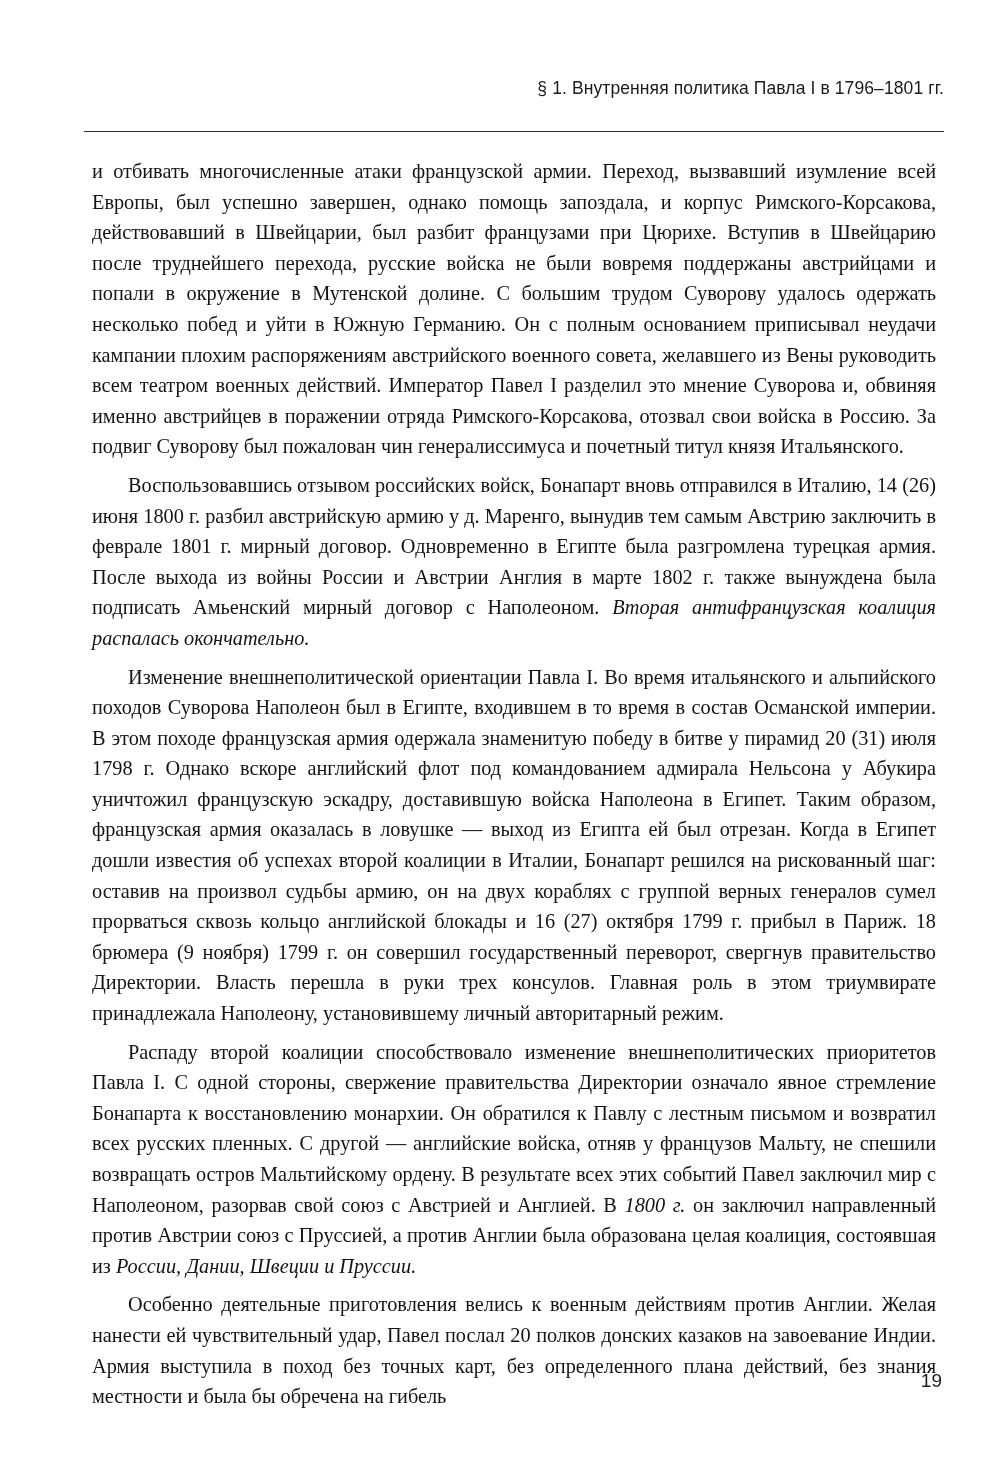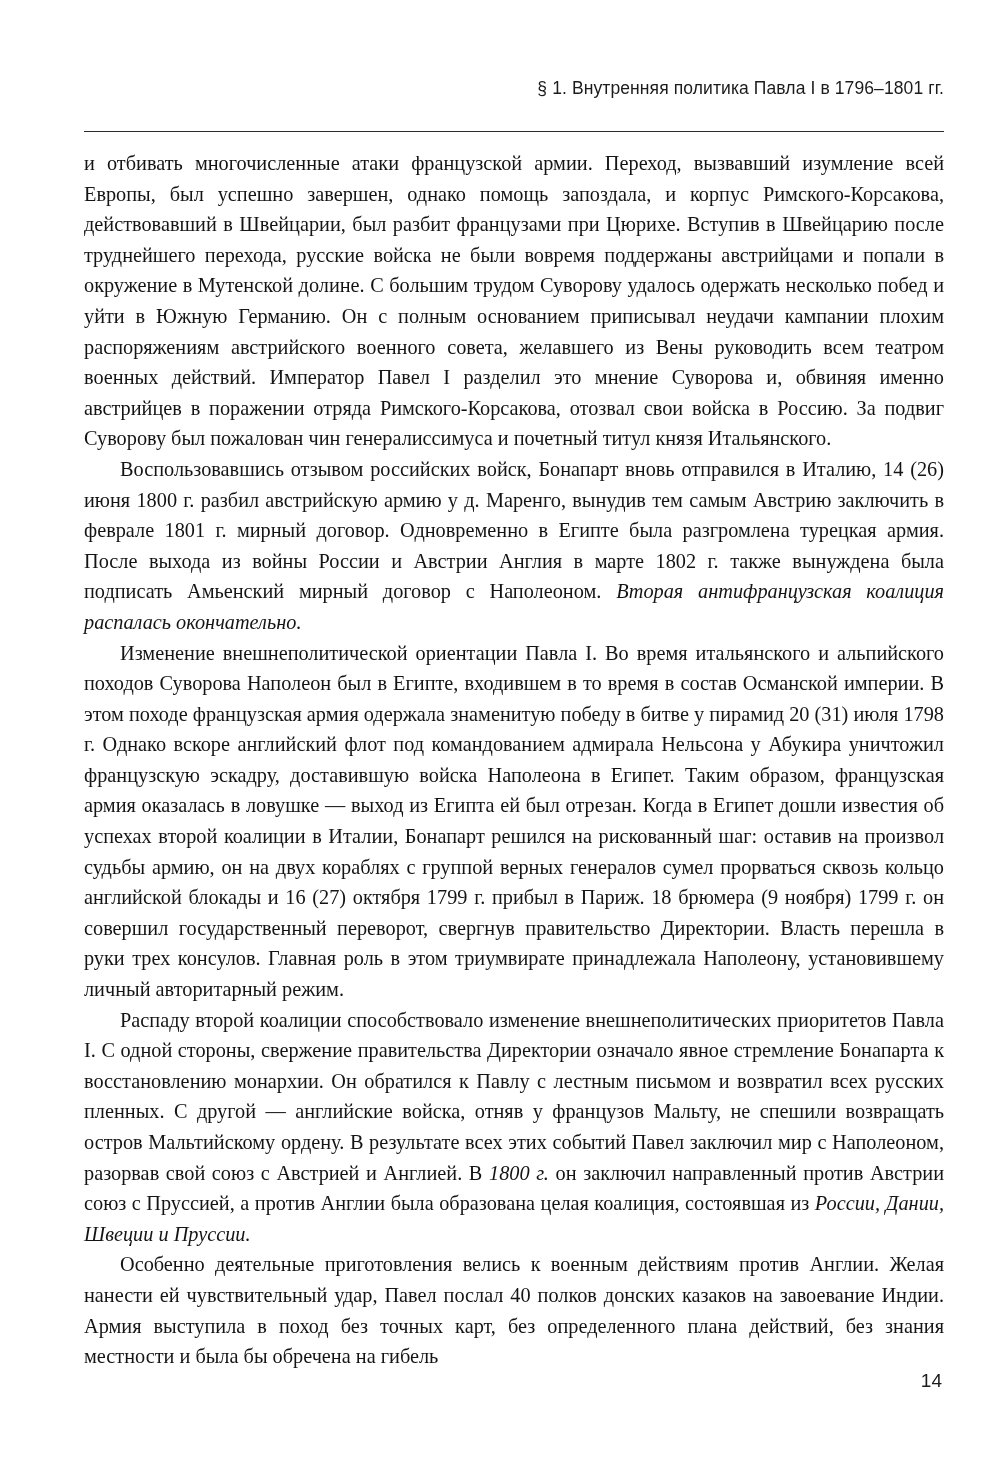--- a/index.html
+++ b/index.html
@@ -45,21 +45,21 @@
     border-top: 1.2px solid #2b2b2b;
     height: 0;
   }
   .content {
     position: absolute;
     left: 70px;
     top: 148px;
     width: 860px;
   }
   p {
-    margin: 0;
+    margin: 8px;
     font-size: 20.3px;
     line-height: 30.6px;
     text-align: justify;
     text-justify: inter-word;
     hyphens: manual;
     color: #141414;
   }
   p.indent {
     text-indent: 36px;
   }
@@ -95,19 +95,19 @@
   <div class="content">
 
     <p>и отбивать многочисленные атаки французской армии. Переход, вызвавший изумление всей Европы, был успешно завершен, однако помощь запоздала, и корпус Римского-Корсакова, действовавший в Швейцарии, был разбит французами при Цюрихе. Вступив в Швейцарию после труднейшего перехода, русские войска не были вовремя поддержаны австрийцами и попали в окружение в Мутенской долине. С большим трудом Суворову удалось одержать несколько побед и уйти в Южную Германию. Он с полным основанием приписывал неудачи кампании плохим распоряжениям австрийского военного совета, желавшего из Вены руководить всем театром военных действий. Император Павел I разделил это мнение Суворова и, обвиняя именно австрийцев в поражении отряда Римского-Корсакова, отозвал свои войска в Россию. За подвиг Суворову был пожалован чин генералиссимуса и почетный титул князя Итальянского.</p>
 
     <p class="indent"><span>Воспользовавшись отзывом российских войск, Бонапарт вновь отправился в Италию, 14 (26) июня 1800 г. разбил австрийскую армию у д. Маренго, вынудив тем самым Австрию заключить в феврале 1801 г. мирный договор. Одновременно в Египте была разгромлена турецкая армия. После выхода из войны России и Австрии Англия в марте 1802 г. также вынуждена была подписать Амьенский мирный договор с Наполеоном. </span><span class="italic">Вторая антифранцузская коалиция распалась окончательно.</span></p>
 
     <p class="indent"><span class="runhead">Изменение внешнеполитической ориентации Павла I.</span><span> Во время итальянского и альпийского походов Суворова Наполеон был в Египте, входившем в то время в состав Османской империи. В этом походе французская армия одержала знаменитую победу в битве у пирамид 20 (31) июля 1798 г. Однако вскоре английский флот под командованием адмирала Нельсона у Абукира уничтожил французскую эскадру, доставившую войска Наполеона в Египет. Таким образом, французская армия оказалась в ловушке — выход из Египта ей был отрезан. Когда в Египет дошли известия об успехах второй коалиции в Италии, Бонапарт решился на рискованный шаг: оставив на произвол судьбы армию, он на двух кораблях с группой верных генералов сумел прорваться сквозь кольцо английской блокады и 16 (27) октября 1799 г. прибыл в Париж. 18 брюмера (9 ноября) 1799 г. он совершил государственный переворот, свергнув правительство Директории. Власть перешла в руки трех консулов. Главная роль в этом триумвирате принадлежала Наполеону, установившему личный авторитарный режим.</span></p>
 
     <p class="indent"><span>Распаду второй коалиции способствовало изменение внешнеполитических приоритетов Павла I. С одной стороны, свержение правительства Директории означало явное стремление Бонапарта к восстановлению монархии. Он обратился к Павлу с лестным письмом и возвратил всех русских пленных. С другой — английские войска, отняв у французов Мальту, не спешили возвращать остров Мальтийскому ордену. В результате всех этих событий Павел заключил мир с Наполеоном, разорвав свой союз с Австрией и Англией. В </span><span class="bold-italic">1800 г.</span><span> он заключил направленный против Австрии союз с Пруссией, а против Англии была образована целая коалиция, состоявшая из </span><span class="bold-italic">России, Дании, Швеции и Пруссии.</span></p>
 
-    <p class="indent">Особенно деятельные приготовления велись к военным действиям против Англии. Желая нанести ей чувствительный удар, Павел послал 40 полков донских казаков на завоевание Индии. Армия выступила в поход без точных карт, без определенного плана действий, без знания местности и была бы обречена на гибель</p>
+    <p class="indent">Особенно деятельные приготовления велись к военным действиям против Англии. Желая нанести ей чувствительный удар, Павел послал 20 полков донских казаков на завоевание Индии. Армия выступила в поход без точных карт, без определенного плана действий, без знания местности и была бы обречена на гибель</p>
 
   </div>
 
-  <div class="page-number">14</div>
+  <div class="page-number">19</div>
 
 </div>
 
 </body></html>

